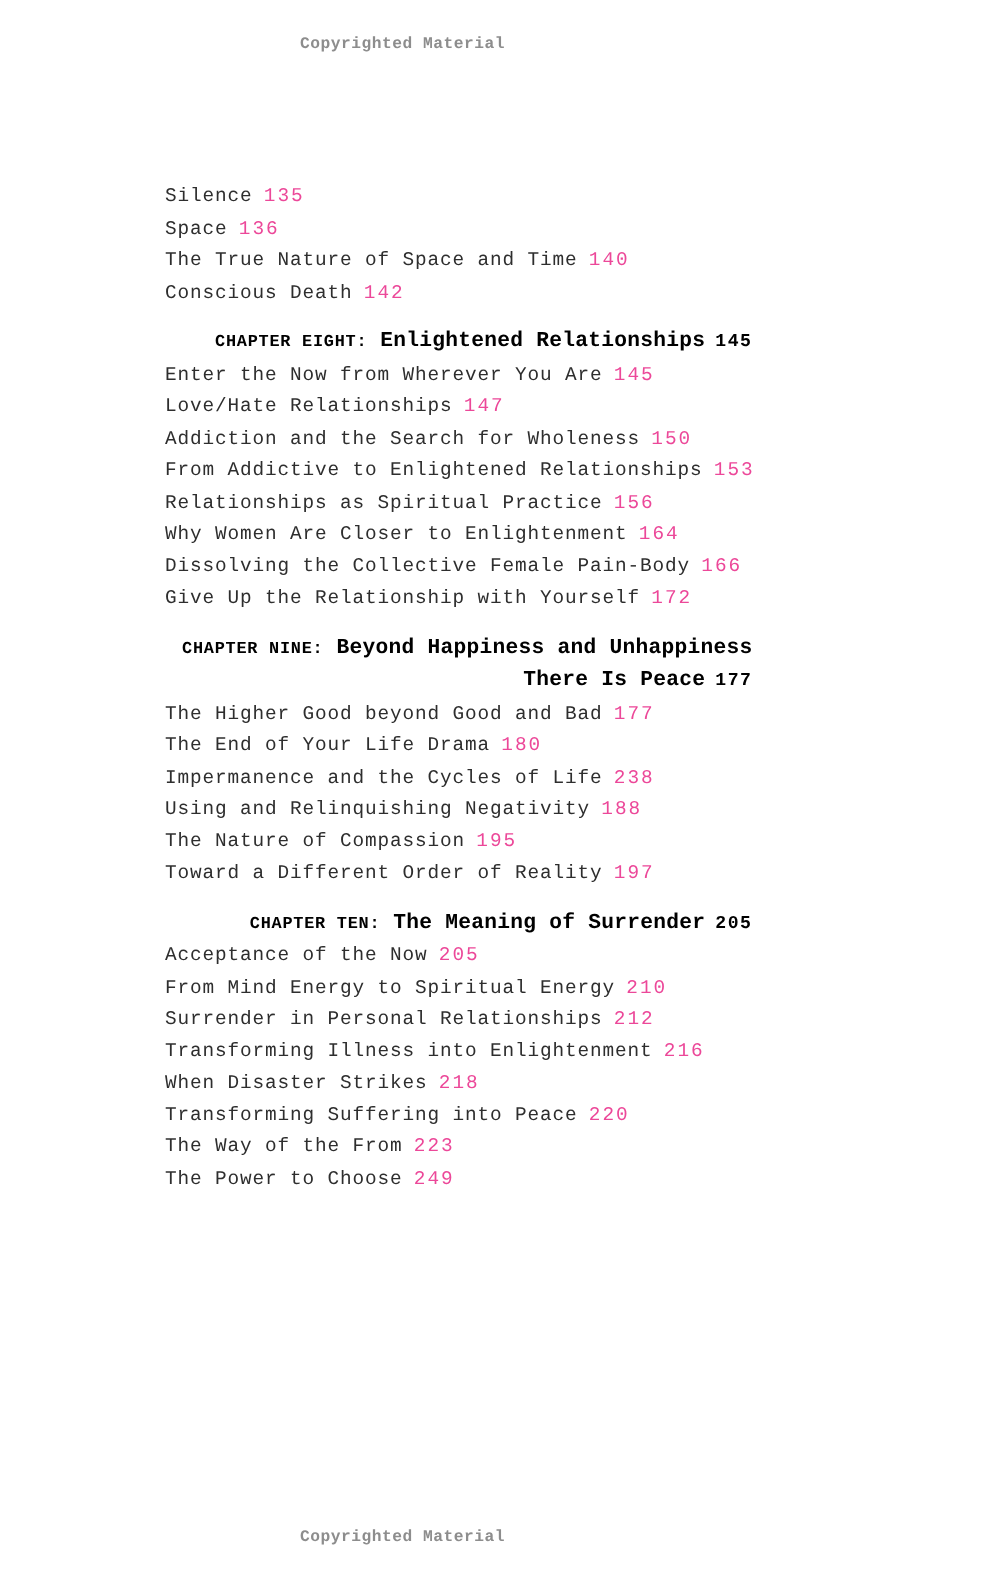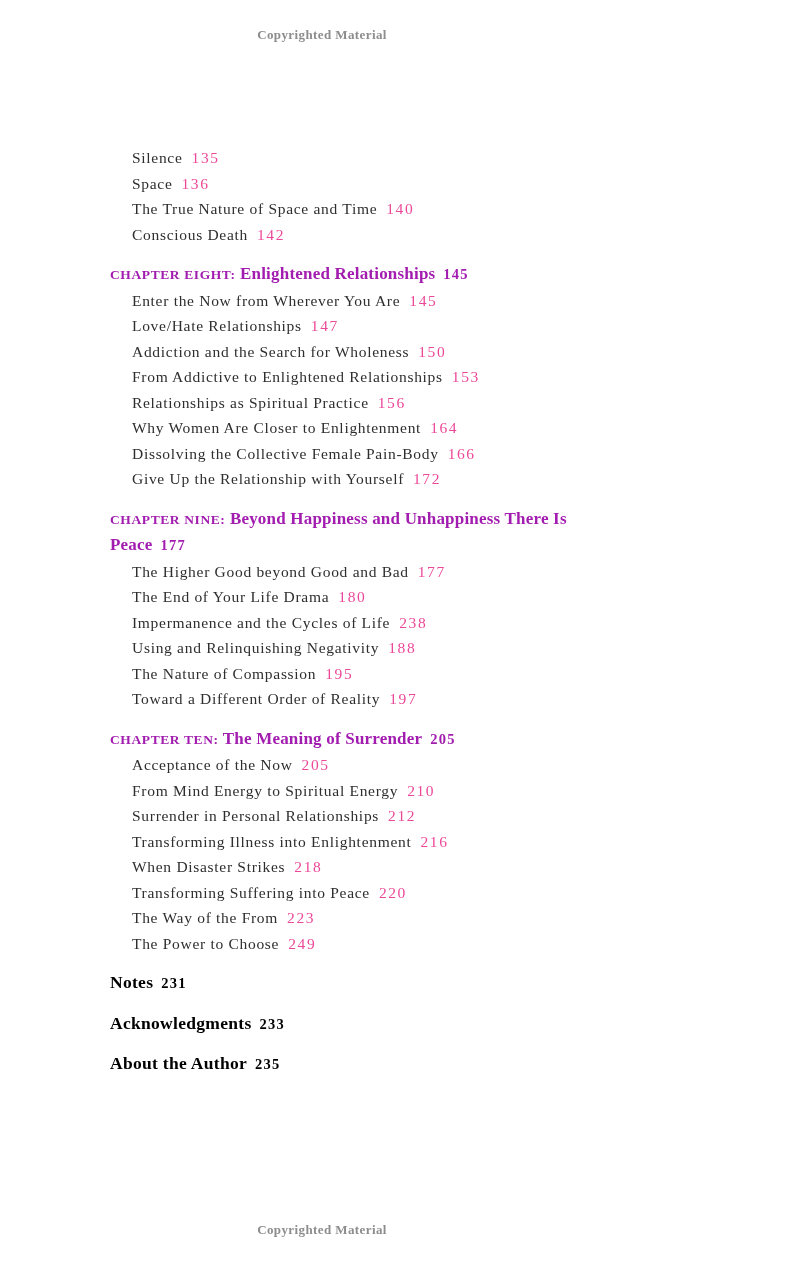--- a/index.html
+++ b/index.html
@@ -1,21 +1,21 @@
 <!DOCTYPE html>
 <html><head>
 <meta charset="utf-8">
 <style>
   html, body { margin: 0; padding: 0; background: #ffffff; }
   .page {
     position: relative;
     width: 644px;
     height: 1265px;
     background: #ffffff;
-    font-family: Liberation Serif, serif;
+    font-family: Liberation Mono, monospace;
     color: #222222;
     overflow: hidden;
     box-sizing: border-box;
   }
   .copyright {
     position: absolute;
     left: 0;
     width: 100%;
     text-align: center;
     color: #8d8d8d;
@@ -41,25 +41,26 @@
     white-space: nowrap;
   }
   .entry .pg {
     margin-left: 9px;
     letter-spacing: 1.6px;
     color: #ec4899;
   }
   .chapter { margin-top: 14px; }
   .chapter-heading {
     font-weight: bold;
-    color: #a21caf;
+    color: #000000;
     font-size: 17px;
     line-height: 25.5px;
     letter-spacing: 0.2px;
     margin-bottom: 0;
+    text-align: right;
   }
   .chapter-label {
     font-size: 13.5px;
     letter-spacing: 0.6px;
   }
   .chapter-pg {
     font-size: 14.5px;
     margin-left: 8px;
     letter-spacing: 1.2px;
   }
@@ -123,21 +124,16 @@
             <div class="entry"><span class="t">From Mind Energy to Spiritual Energy</span><span class="pg">210</span></div>
             <div class="entry"><span class="t">Surrender in Personal Relationships</span><span class="pg">212</span></div>
             <div class="entry"><span class="t">Transforming Illness into Enlightenment</span><span class="pg">216</span></div>
             <div class="entry"><span class="t">When Disaster Strikes</span><span class="pg">218</span></div>
             <div class="entry"><span class="t">Transforming Suffering into Peace</span><span class="pg">220</span></div>
             <div class="entry"><span class="t">The Way of the From</span><span class="pg">223</span></div>
             <div class="entry"><span class="t">The Power to Choose</span><span class="pg">249</span></div>
           </div>
         </section>
       </div>
-    <div class="back-matter" id="back-matter">
-        <div class="back-item"><span class="t">Notes</span><span class="pg">231</span></div>
-        <div class="back-item"><span class="t">Acknowledgments</span><span class="pg">233</span></div>
-        <div class="back-item"><span class="t">About the Author</span><span class="pg">235</span></div>
-      </div>
   </div>
 
   <div class="copyright bottom">Copyrighted Material</div>
 </div>
 
 </body></html>

